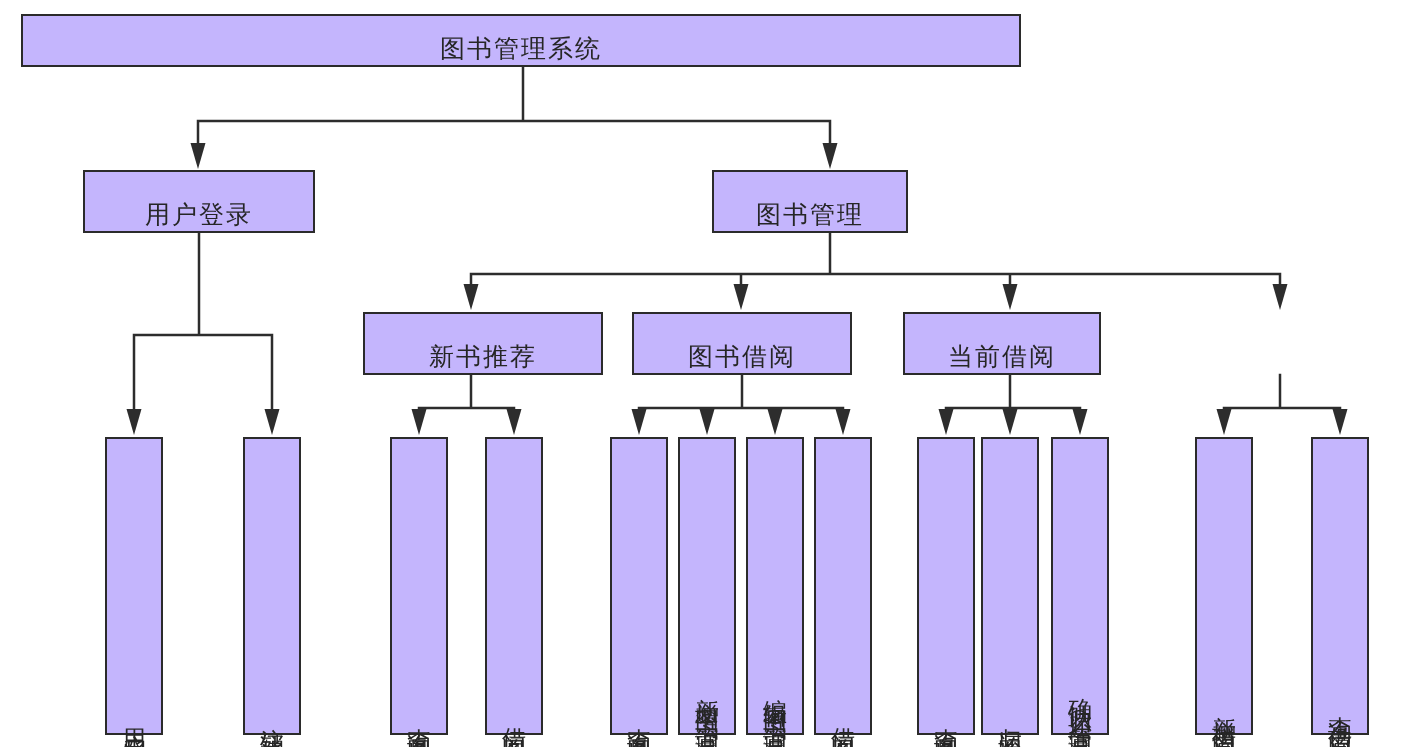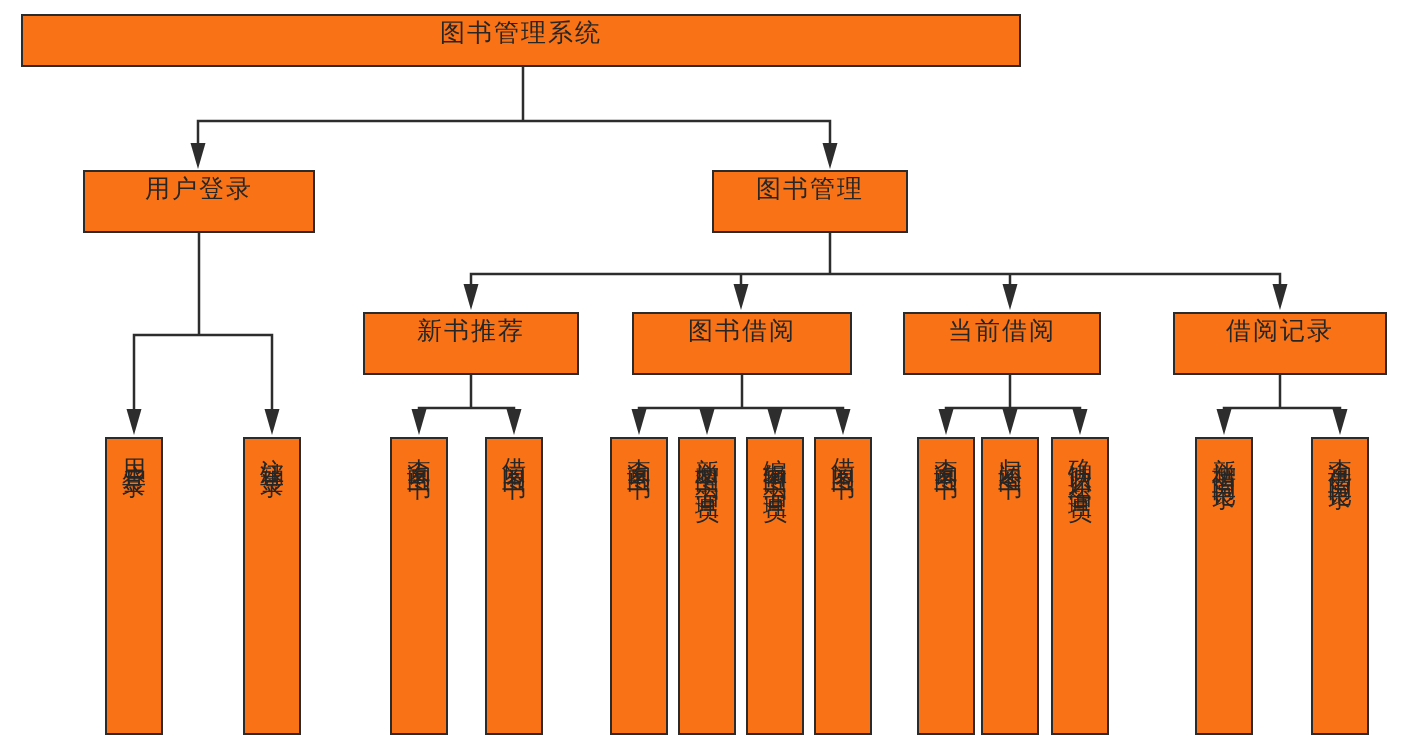--- a/index.html
+++ b/index.html
@@ -25,23 +25,23 @@
     left: 0;
     top: 0;
     width: 1405px;
     height: 747px;
     pointer-events: none;
   }
   .node {
     position: absolute;
     box-sizing: border-box;
     border: 2.5px solid #2b2b2b;
-    background: #f97316;
+    background: #c4b5fd;
     display: flex;
-    align-items: flex-start;
+    align-items: flex-end;
     justify-content: center;
     color: #262626;
   }
   .node.h {
     font-size: 25px;
     letter-spacing: 2px;
   }
   .node.leaf {
     top: 437px;
     width: 58px;
@@ -121,31 +121,28 @@
     <span>图书管理系统</span>
   </div>
 
   <div class="node h" style="left:83px; top:170px; width:232px; height:63px;">
     <span>用户登录</span>
   </div>
   <div class="node h" style="left:712px; top:170px; width:196px; height:63px;">
     <span>图书管理</span>
   </div>
 
-  <div class="node h" style="left:363px; top:312px; width:216px; height:63px;">
+  <div class="node h" style="left:363px; top:312px; width:240px; height:63px;">
     <span>新书推荐</span>
   </div>
   <div class="node h" style="left:632px; top:312px; width:220px; height:63px;">
     <span>图书借阅</span>
   </div>
   <div class="node h" style="left:903px; top:312px; width:198px; height:63px;">
     <span>当前借阅</span>
-  </div>
-  <div class="node h" style="left:1173px; top:312px; width:214px; height:63px;">
-    <span>借阅记录</span>
   </div>
 
   <div class="node leaf" style="left:105px;">
     <span class="vtxt">用户登录</span>
   </div>
   <div class="node leaf" style="left:243px;">
     <span class="vtxt">注销登录</span>
   </div>
 
   <div class="node leaf" style="left:390px;">

